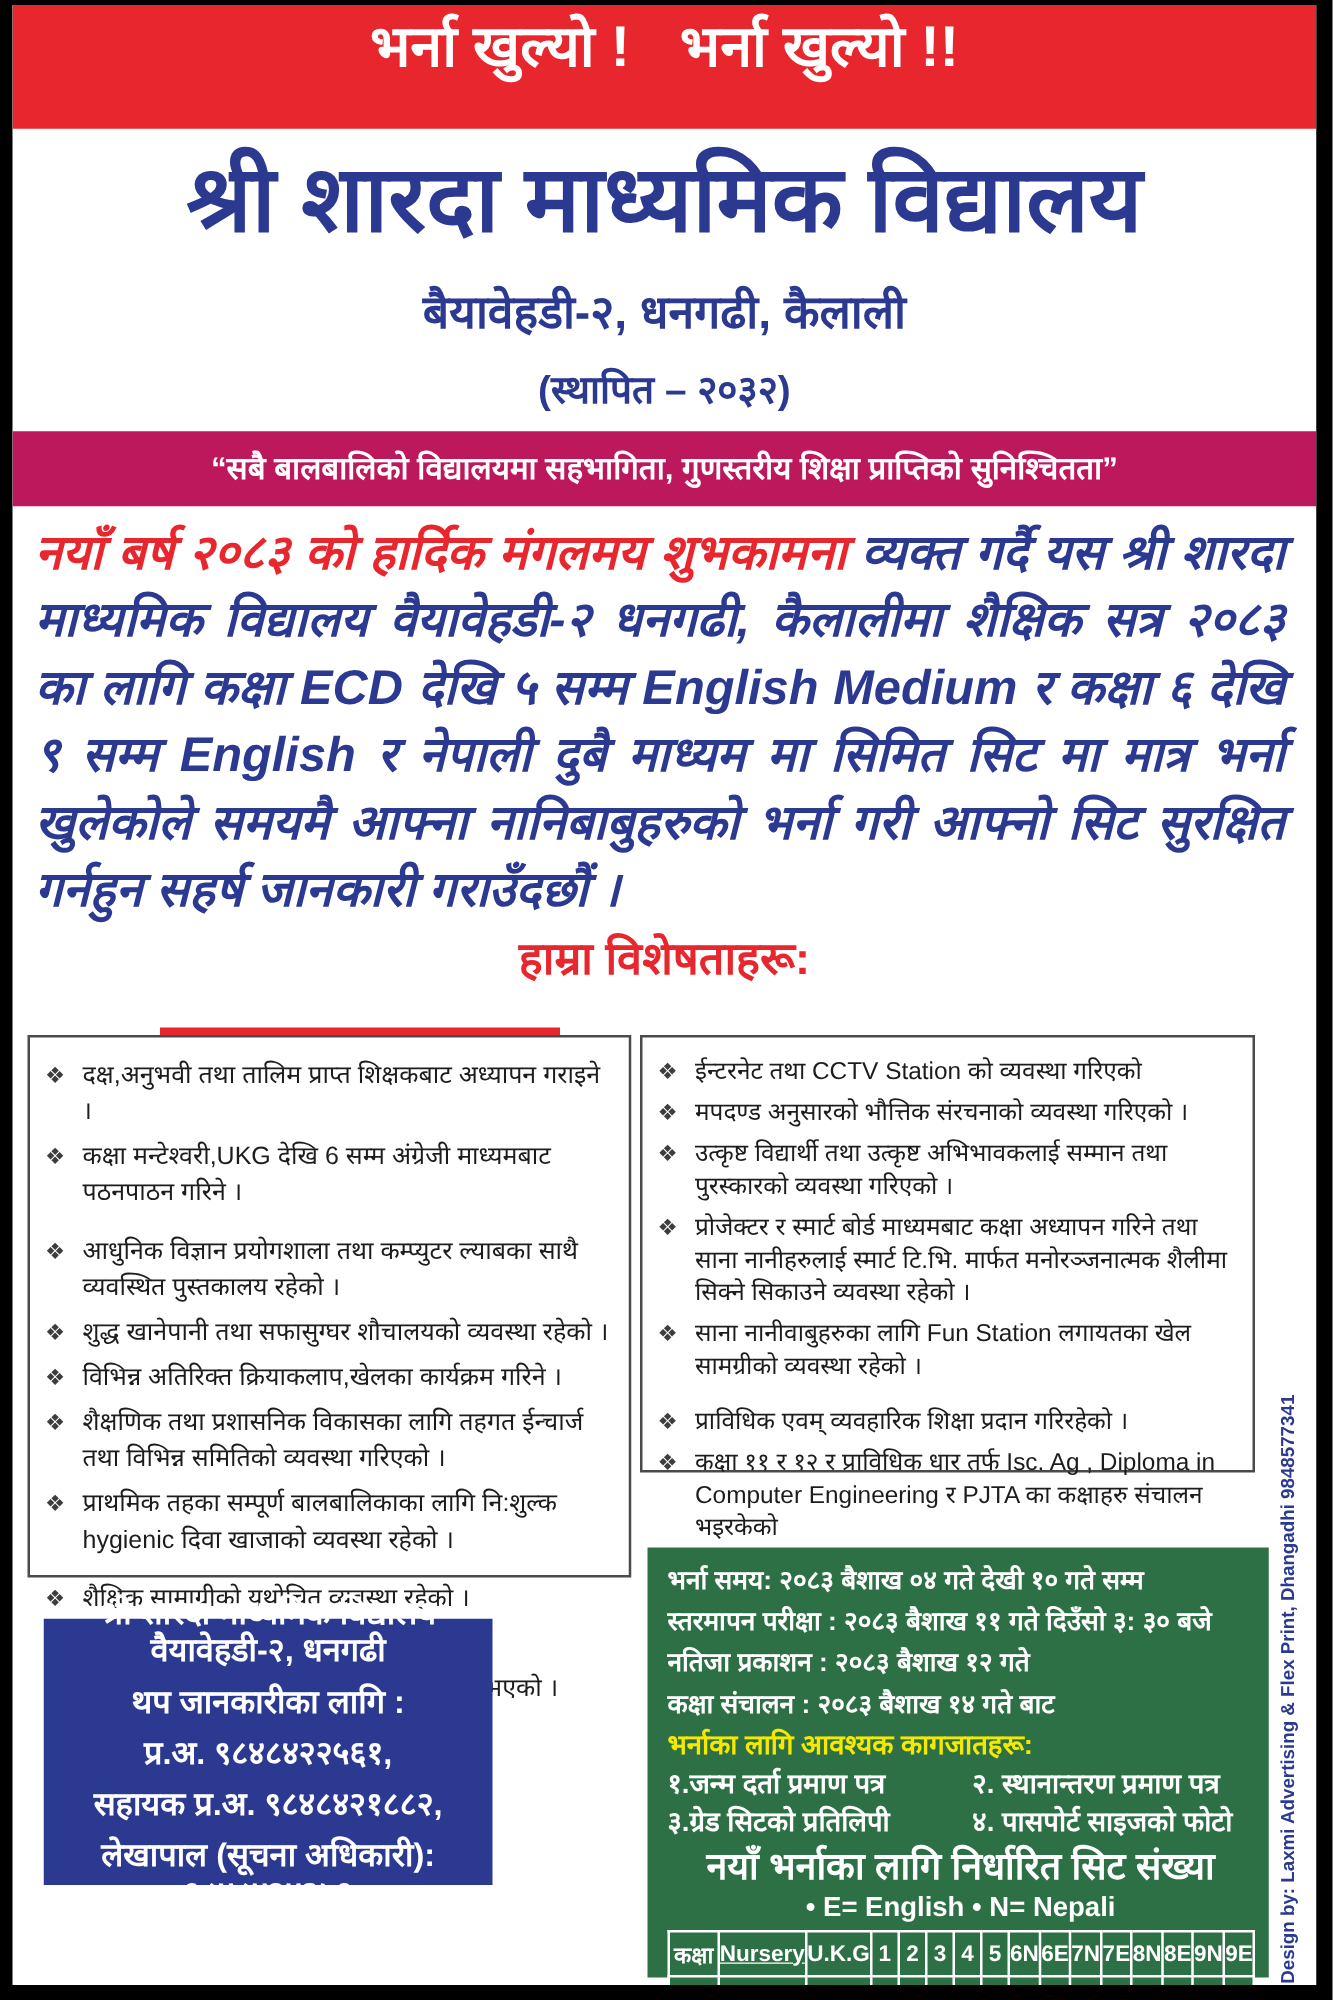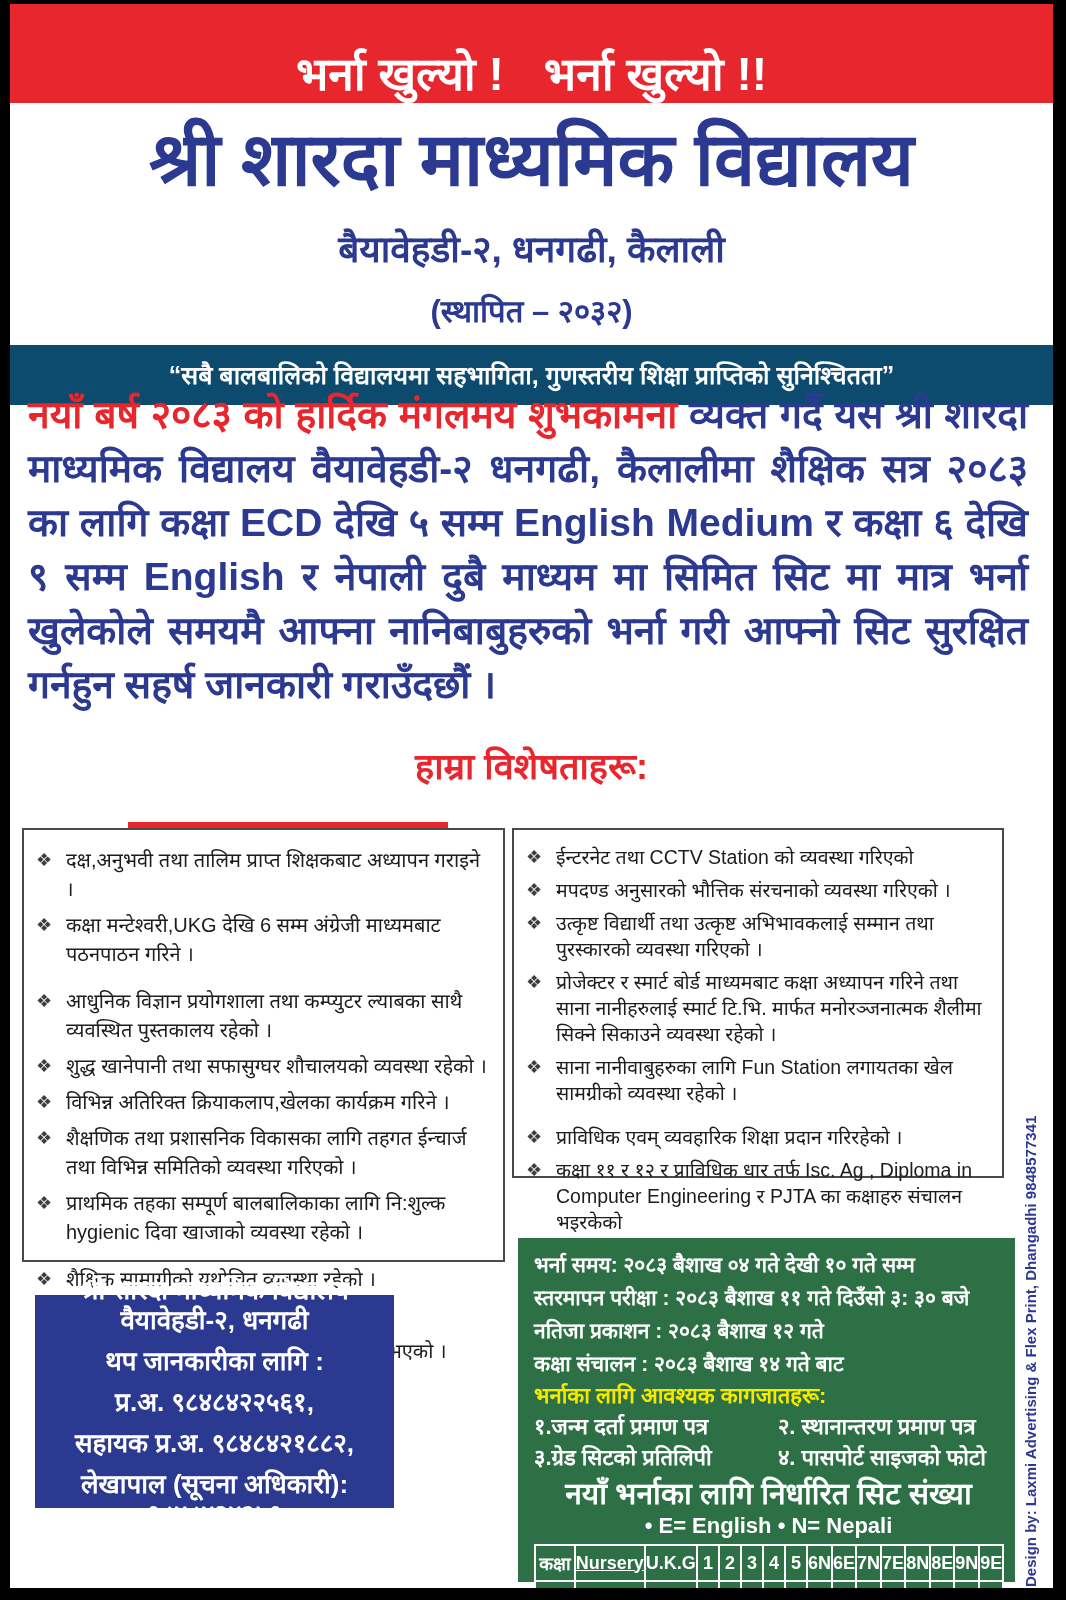--- a/index.html
+++ b/index.html
@@ -7,45 +7,45 @@
     width:1066px;height:1600px;background:#000;position:relative;
     font-family:"Liberation Sans",sans-serif;overflow:hidden;
   }
   .poster{
     position:absolute;left:10px;top:4px;width:1043px;height:1584px;
     background:#fff;overflow:hidden;
   }
   
   .topbanner{
     position:absolute;left:0;top:0;width:100%;height:99px;background:#e8262d;
-    display:flex;align-items:flex-end;justify-content:center;gap:40px;
+    display:flex;align-items:flex-start;justify-content:center;gap:40px;
   }
   .topbanner span{color:#fff;font-size:46px;font-weight:bold;white-space:nowrap;}
   
   .school-name{
     position:absolute;left:0;top:100px;width:100%;text-align:center;
     color:#2b3990;font-size:74px;font-weight:bold;line-height:112px;white-space:nowrap;
   }
   .school-address{
     position:absolute;left:0;top:220px;width:100%;text-align:center;
     color:#2b3990;font-size:37px;font-weight:bold;line-height:52px;
   }
   .established{
     position:absolute;left:0;top:283px;width:100%;text-align:center;
     color:#2b3990;font-size:31px;font-weight:bold;line-height:50px;
   }
   
   .motto-bar{
-    position:absolute;left:0;top:341px;width:100%;height:60px;background:#0c4a6e;
+    position:absolute;left:0;top:341px;width:100%;height:60px;background:#be185d;
     color:#fff;font-size:25px;font-weight:bold;line-height:60px;text-align:center;
   }
   
   .announcement{
-    position:absolute;left:18px;top:384px;width:1000px;
-    font-size:39px;font-weight:bold;line-height:54px;color:#2b3990;text-align:justify;
+    position:absolute;left:18px;top:412px;width:1000px;
+    font-size:39px;font-weight:bold;line-height:54px;color:#2b3990;text-align:justify;font-style:italic;
   }
   .announcement .hl{color:#e8262d;}
   
   .features-title{
     position:absolute;left:0;top:737px;width:100%;text-align:center;
     color:#e8262d;font-size:36px;font-weight:bold;
   }
   .red-strip{position:absolute;left:118px;top:818px;width:320px;height:11px;background:#e8262d;}
   .box{position:absolute;background:#fff;border:2px solid #4a4a4a;box-sizing:border-box;}
   .left-box{left:12px;top:824px;width:483px;height:434px;padding:16px 10px 0 8px;}

